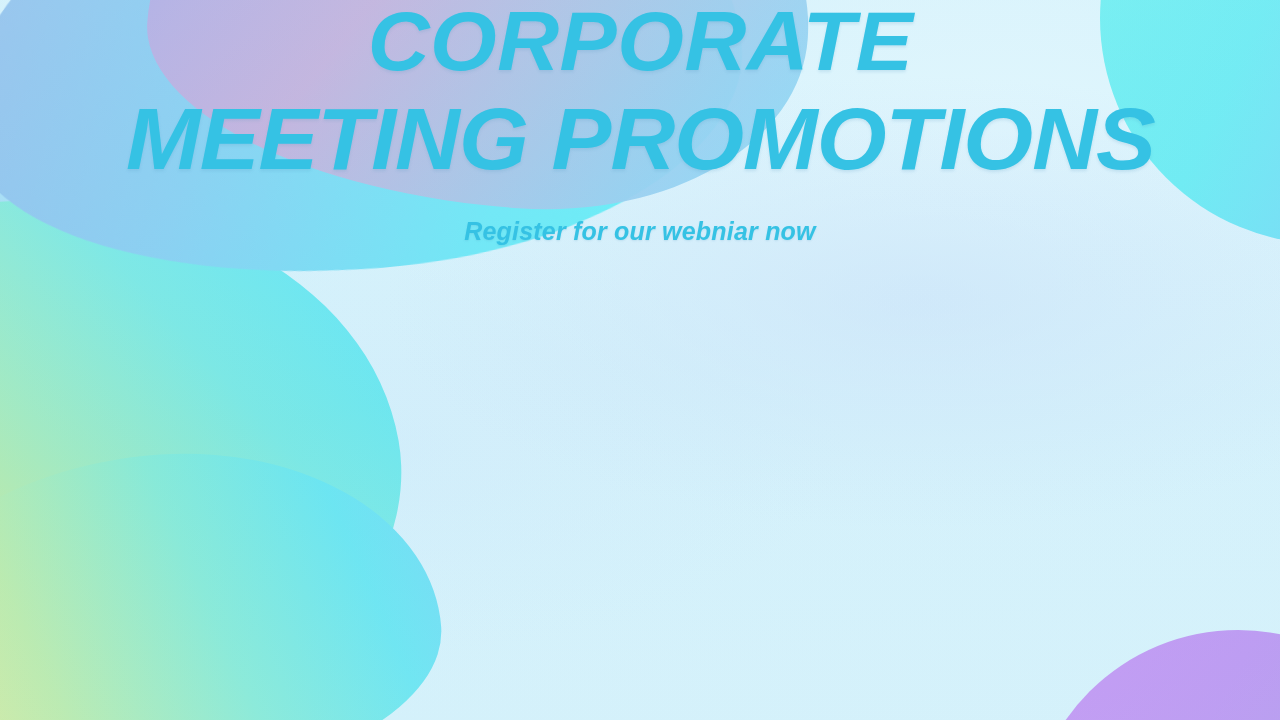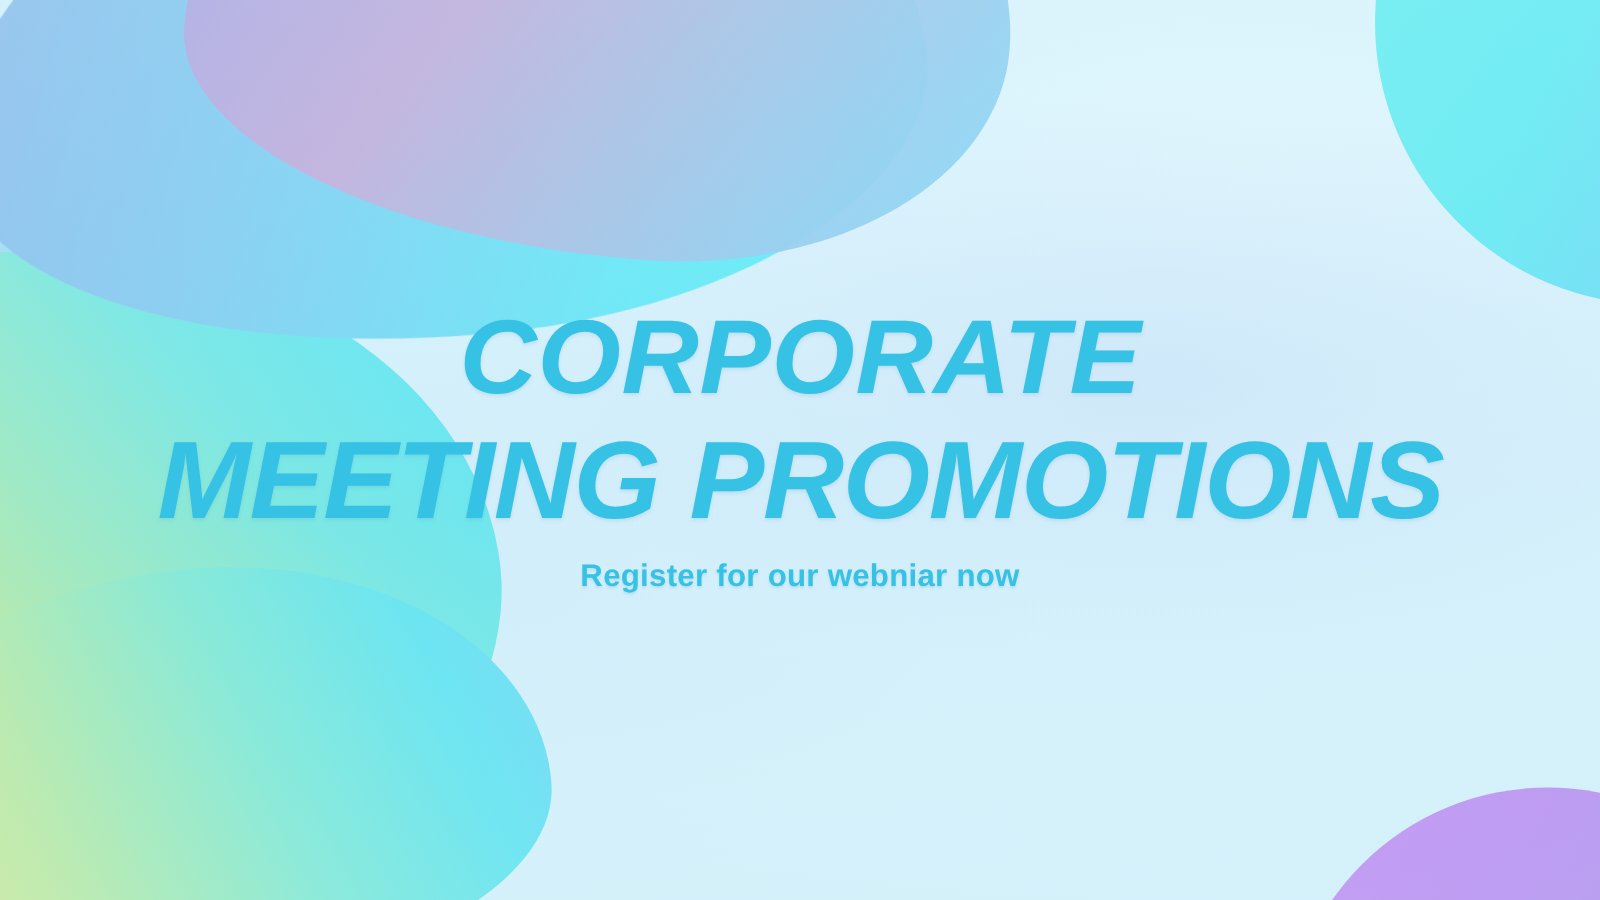--- a/index.html
+++ b/index.html
@@ -120,21 +120,21 @@
     background: linear-gradient(170deg, rgba(224,246,253,0.18) 0%, rgba(218,243,252,0.10) 50%, rgba(224,246,253,0.18) 100%);
   }
 
   
   .content {
     position: absolute;
     inset: 0;
     display: flex;
     flex-direction: column;
     align-items: center;
-    justify-content: center;
+    justify-content: flex-start;
     text-align: center;
   }
   .title {
     color: #35c2e4;
     font-weight: 700;
     font-style: italic;
     letter-spacing: 0.5px;
     line-height: 0.98;
     text-shadow: 0 2px 3px rgba(80,150,190,0.18);
     margin: 0;
@@ -142,24 +142,25 @@
   }
   .title-line1 {
     font-size: 84px;
     margin-bottom: 14px;
   }
   .title-line2 {
     font-size: 88px;
     letter-spacing: -1px;
   }
   .subtitle {
-    margin-top: 20px;
+    margin-top: 34px;
     color: #35c2e4;
     font-size: 25px;
     font-weight: 700;
+    font-style: italic;
     letter-spacing: 0.2px;
     text-shadow: 0 1px 2px rgba(80,150,190,0.18);
   }
 </style>
 </head>
 <body>
 
 <div id="slide">
 
   <div class="bg-base"></div>

